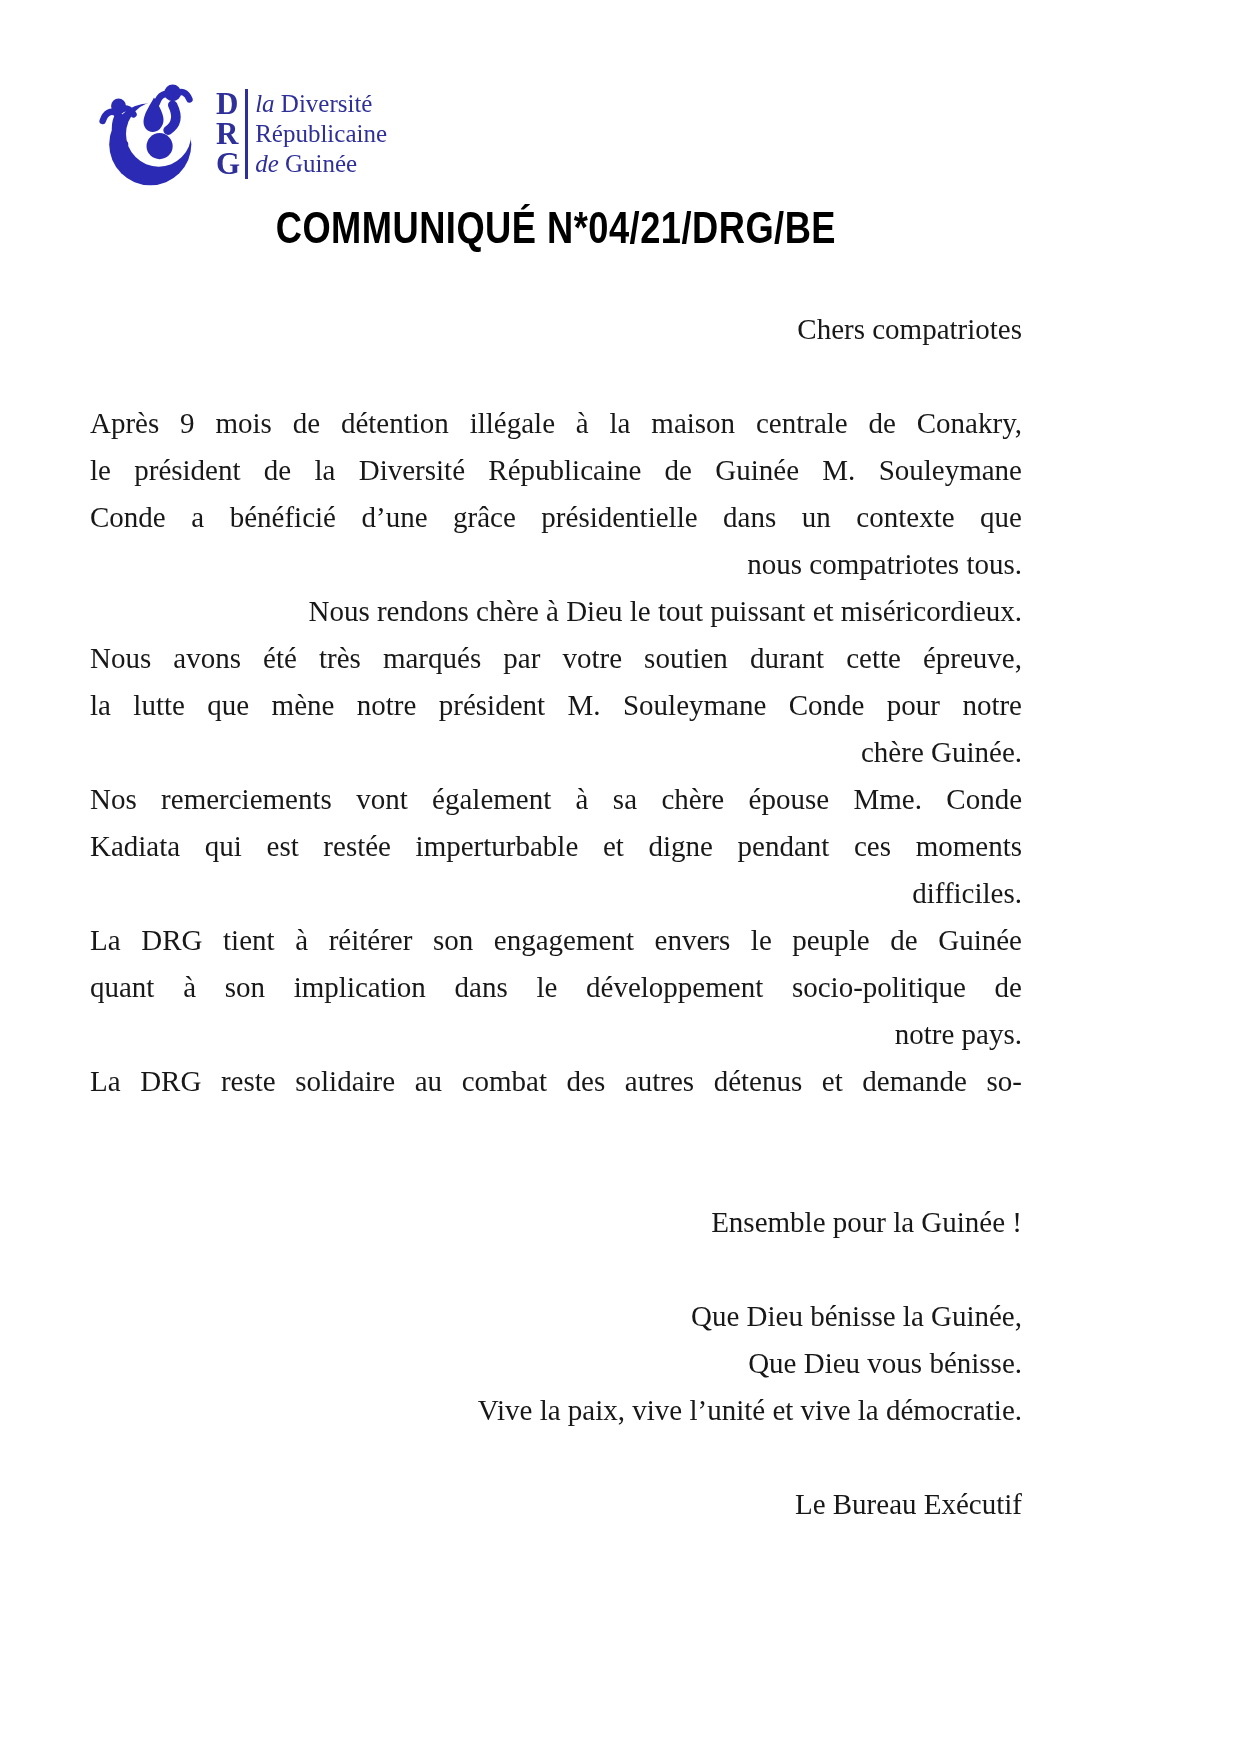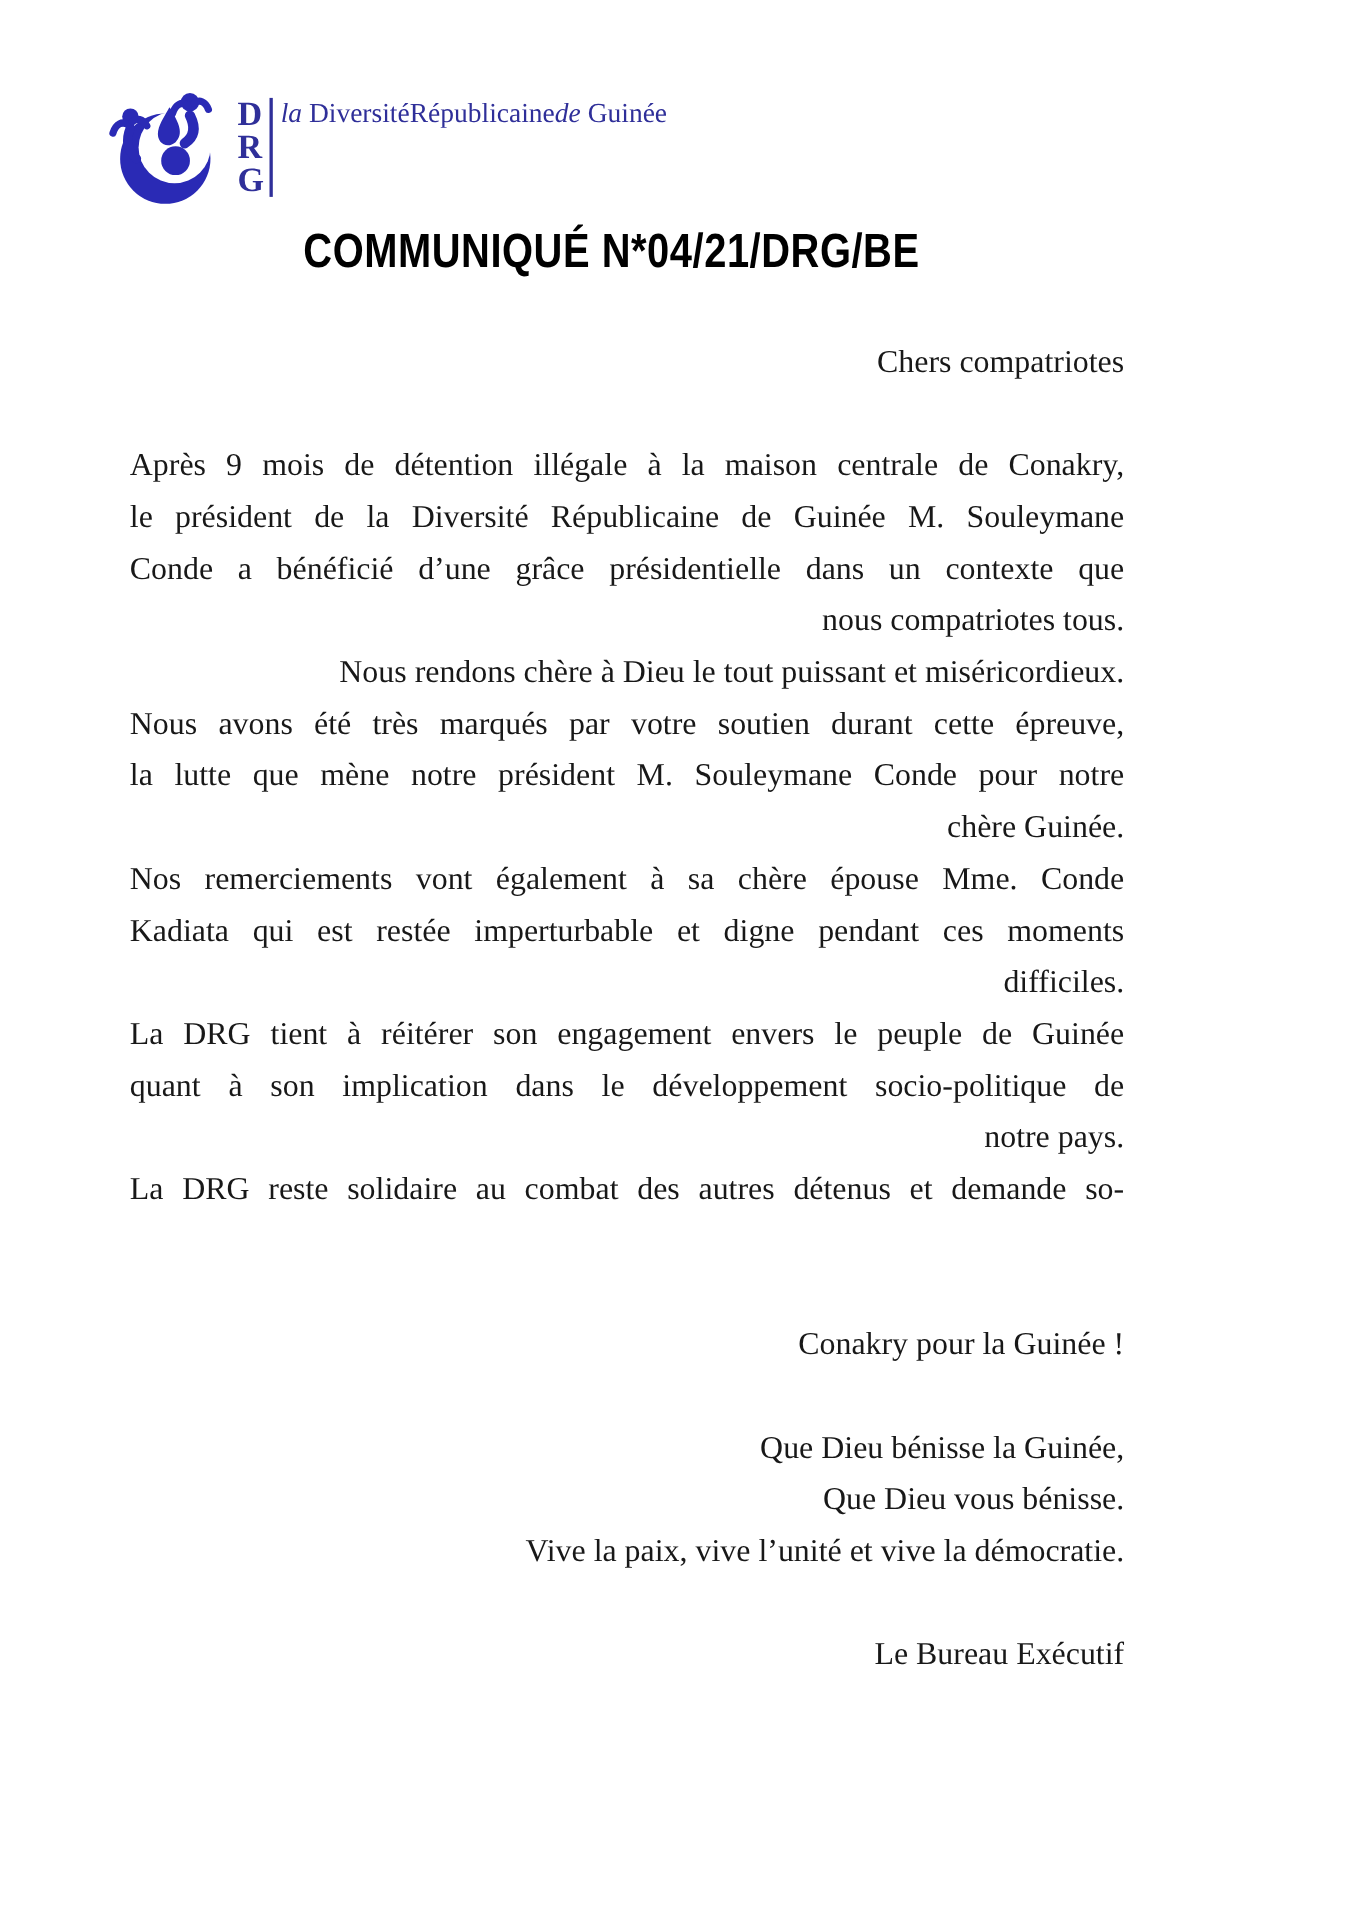--- a/index.html
+++ b/index.html
@@ -31,21 +31,21 @@
     font-size:31px;line-height:30px;
     color:var(--logo-text-blue);
     padding-top:7px;
     letter-spacing:0;
   }
   .logo-divider{
     width:0;border-left:3px solid var(--logo-text-blue);
     height:90px;margin:7px 7px 0 5px;
   }
   .logo-name{
-    display:flex;flex-direction:row;
+    display:flex;flex-direction:column;
     font-size:25px;line-height:30px;
     color:var(--logo-text-blue);
     padding-top:7px;
     white-space:nowrap;
   }
   .logo-name .it{font-style:italic;}
 
   
   .title-wrap{
     position:absolute;left:90px;top:192px;width:932px;
@@ -69,21 +69,20 @@
     position:absolute;left:90px;top:306px;width:932px;
     font-size:29px;
   }
   .line{
     height:47px;line-height:47px;overflow:hidden;
     text-align:right;
   }
   .jline{
     text-align:justify;
     text-align-last:justify;
-    margin-left:28px;
   }
   .sp1{height:47px;}
   .sp2{height:94px;}
 </style>
 </head>
 <body>
 
 <div class="page">
 
   <header class="logo">
@@ -143,21 +142,21 @@
         <div class="line jline">Nos remerciements vont également à sa chère épouse Mme. Conde</div>
         <div class="line jline">Kadiata qui est restée imperturbable et digne pendant ces moments</div>
         <div class="line">difficiles.</div>
         <div class="line jline">La DRG tient  à réitérer son engagement envers le peuple de Guinée</div>
         <div class="line jline">quant à son implication dans le développement socio-politique de</div>
         <div class="line">notre pays.</div>
         <div class="line jline">La DRG reste solidaire au combat des autres détenus et demande so-</div>
       </div>
 
     <div class="sp2"></div>
-    <div class="line">Conakry pour la Guinée !</div>
+    <div class="line">Ensemble pour la Guinée !</div>
     <div class="sp1"></div>
 
     <div id="blessings">
         <div class="line">Que Dieu bénisse la Guinée,</div>
         <div class="line">Que Dieu vous bénisse.</div>
         <div class="line">Vive la paix, vive l’unité et vive la démocratie.</div>
       </div>
 
     <div class="sp1"></div>
     <div class="line">Le Bureau Exécutif</div>

